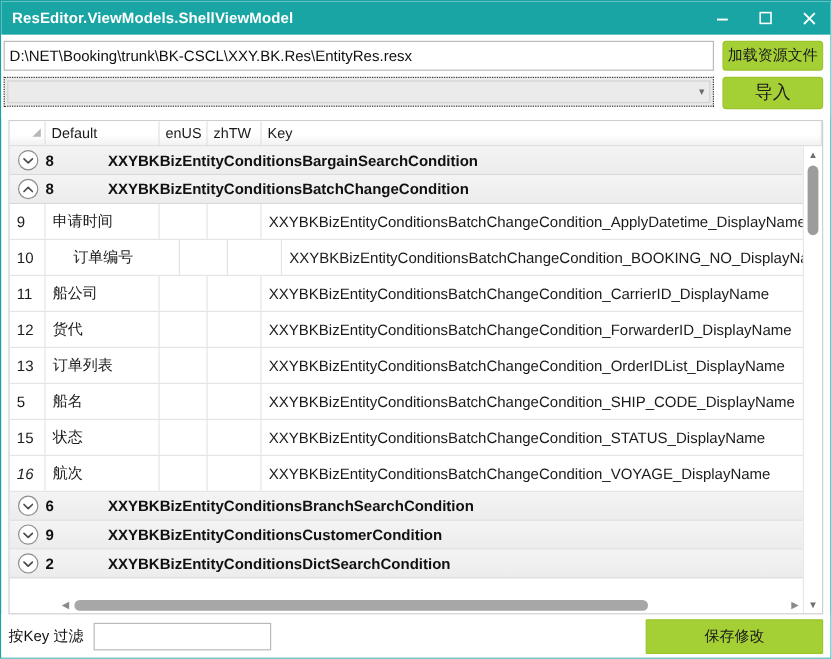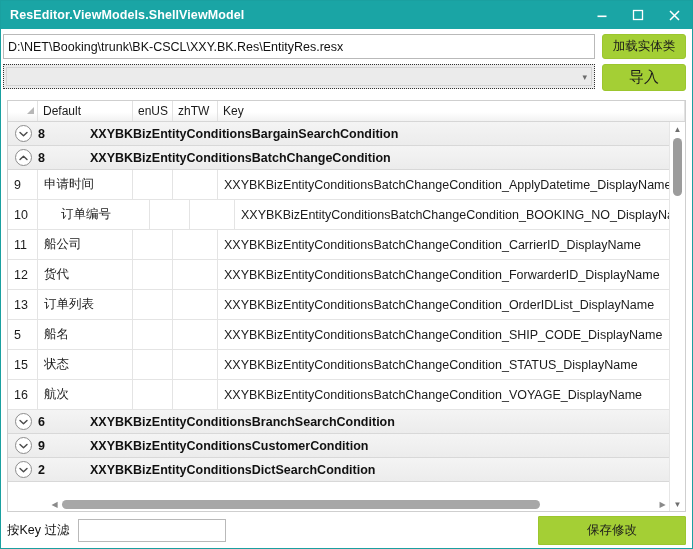--- a/index.html
+++ b/index.html
@@ -360,21 +360,21 @@
       <svg width="13" height="13" viewBox="0 0 13 13">
         <path d="M2 2 L11 11 M11 2 L2 11" stroke="#ffffff" stroke-width="1.5" fill="none"></path>
       </svg>
     </div>
   </div>
 
   <div class="top-area">
 
     <div class="form-row">
       <input class="txtbox" type="text" value="D:\NET\Booking\trunk\BK-CSCL\XXY.BK.Res\EntityRes.resx" style="">
-      <div class="btn-green" style="height:25px;">加载实体类</div>
+      <div class="btn-green" style="height:25px;">加载资源文件</div>
     </div>
 
 
     <div class="form-row">
       <div class="combo">
         <div class="combo-inner"></div>
         <span class="combo-arrow">▾</span>
       </div>
       <div class="btn-green tall" style="height:27px;">导入</div>
     </div>
@@ -459,21 +459,21 @@
           <div class="cell c-key" style="flex: 1 1 auto;">XXYBKBizEntityConditionsBatchChangeCondition_SHIP_CODE_DisplayName</div>
         </div>
         <div class="row">
           <div class="cell c-num" style="width: 30px; flex: 0 0 30px;">15</div>
           <div class="cell c-default" style="width: 95px; flex: 0 0 95px;">状态</div>
           <div class="cell c-enus" style="width: 40px; flex: 0 0 40px;"></div>
           <div class="cell c-zhtw" style="width: 45px; flex: 0 0 45px;"></div>
           <div class="cell c-key" style="flex: 1 1 auto;">XXYBKBizEntityConditionsBatchChangeCondition_STATUS_DisplayName</div>
         </div>
         <div class="row">
-          <div class="cell c-num" style="width: 30px; flex: 0 0 30px;">16</div>
+          <div class="cell c-num" style="width: 30px; flex: 0 0 30px; font-style: italic;">16</div>
           <div class="cell c-default" style="width: 95px; flex: 0 0 95px;">航次</div>
           <div class="cell c-enus" style="width: 40px; flex: 0 0 40px;"></div>
           <div class="cell c-zhtw" style="width: 45px; flex: 0 0 45px;"></div>
           <div class="cell c-key" style="flex: 1 1 auto;">XXYBKBizEntityConditionsBatchChangeCondition_VOYAGE_DisplayName</div>
         </div>
         <div class="row group">
           <div class="grp-expander">
             <div class="chev-circle">
               <svg width="9" height="6" viewBox="0 0 9 6">
                 <path d="M1 1.4 L4.5 4.8 L8 1.4" stroke="#4a4a4a" stroke-width="1.4" fill="none" stroke-linecap="round" stroke-linejoin="round"></path>

